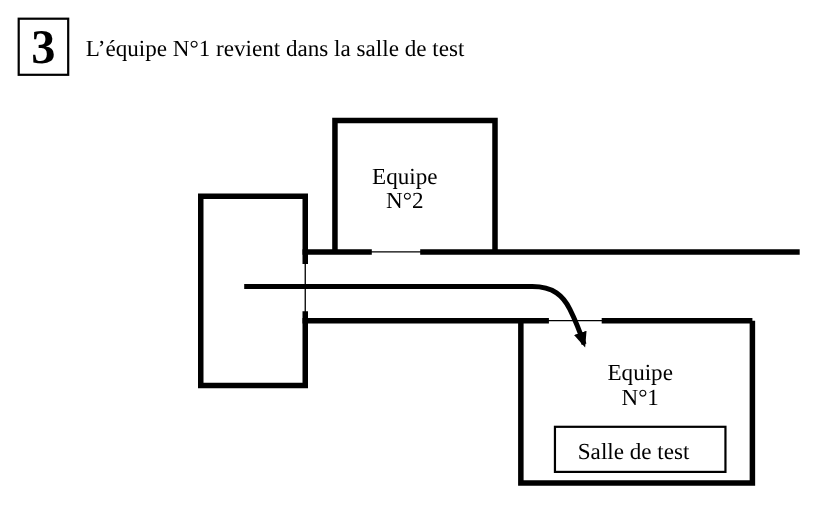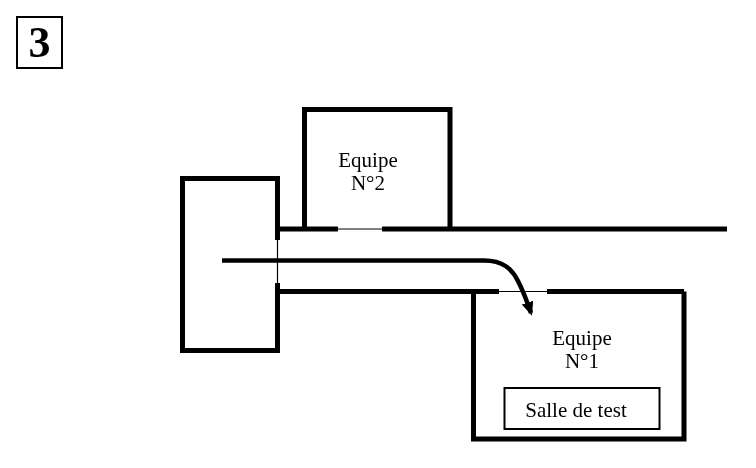--- a/index.html
+++ b/index.html
@@ -51,20 +51,21 @@
 </style>
 </head>
 <body>
 
 <div class="page">
 
   <div class="step-box">
     <span class="step-num">3</span>
   </div>
 
+  <div class="title">L’équipe N°1 revient dans la salle de test</div>
 
   <svg class="diagram" width="756" height="468" viewBox="0 0 756 468" xmlns="http://www.w3.org/2000/svg">
     <defs>
       <marker id="arrowhead" markerWidth="15" markerHeight="12" refX="11" refY="6" orient="auto" markerUnits="userSpaceOnUse">
         <path d="M 0 0 L 14 6 L 0 12 Z" fill="#000"></path>
       </marker>
     </defs>
 
     <path class="wall" d="M 277.5 240 L 277.5 178.5 L 182.5 178.5 L 182.5 350.5 L 277.5 350.5 L 277.5 283"></path>
     <path class="thin" d="M 277.5 238 L 277.5 285"></path>

